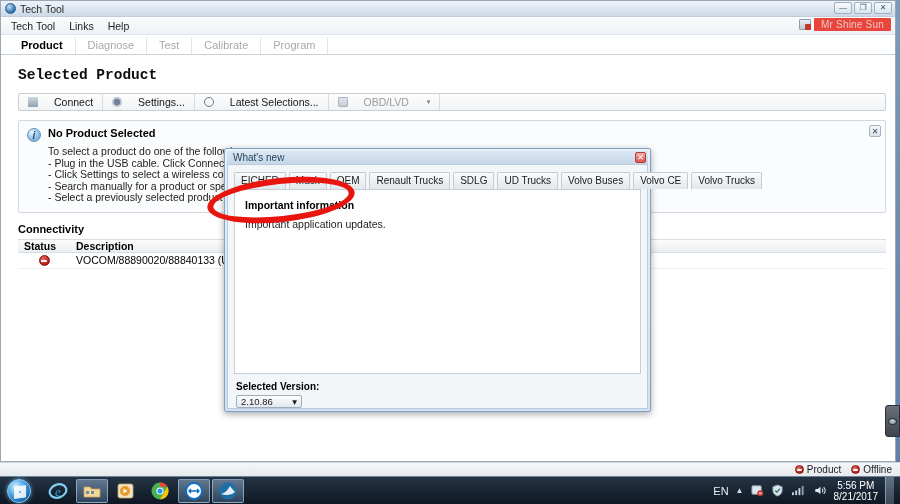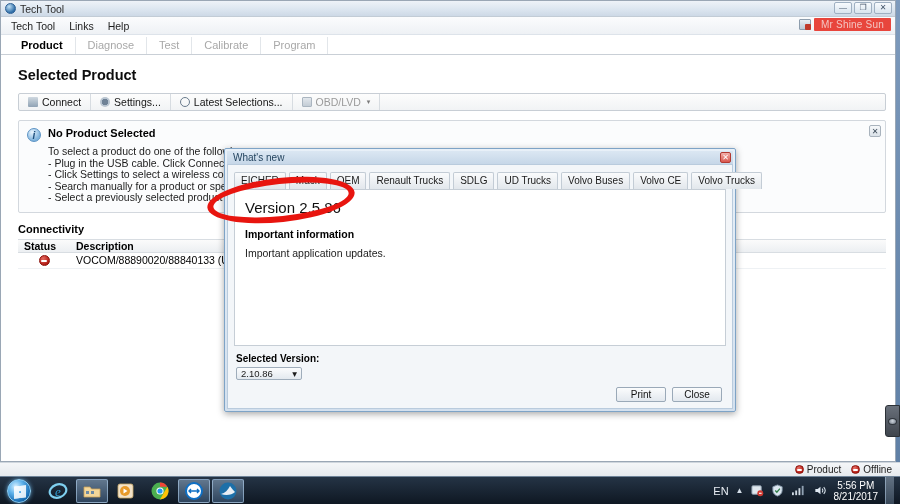--- a/index.html
+++ b/index.html
@@ -69,29 +69,29 @@
     height:20px; flex:0 0 20px; display:flex; align-items:flex-end;
     background:#ffffff; border-bottom:1px solid #c9cfd6; padding-left:8px;
   }
   #ribbon .rt {
     font-size:11px; padding:3px 12px 3px 12px; color:#a8a8a8;
     border-right:1px solid #e2e6ea; line-height:1;
   }
   #ribbon .rt.active { color:#000; font-weight:bold; }
   
   #content { flex:1 1 auto; background:#ffffff; position:relative; padding:0 12px; }
-  #page-title { font-size:14.5px; font-weight:bold; margin:12px 0 10px 5px; color:#0d0d0d; }
+  #page-title { font-size:14.5px; font-weight:bold; margin:12px 0 10px 5px; color:#0d0d0d;font-family:Liberation Mono, monospace; }
   
   #toolbar {
     height:18px; display:flex; align-items:stretch;
     border:1px solid #c8ced5; background:linear-gradient(180deg,#fdfdfd,#f1f3f5);
     border-radius:2px; margin:0 0 0 5px; width:868px;
   }
   .tbtn {
-    display:flex; align-items:center; gap:4px; padding:0 9px;
+    display:flex; align-items:center; gap:16px; padding:0 9px;
     border-right:1px solid #d7dce1; font-size:10.5px; color:#151515;
   }
   .tbtn.dim { color:#9a9a9a; }
   .tbtn .ic { width:10px; height:10px; display:inline-block; position:relative; }
   .ic-plug  { background:linear-gradient(180deg,#cfd8e0,#8fa2b4); border-radius:1px; }
   .ic-gear  { background:radial-gradient(circle,#6f8296 42%,transparent 44%),
               conic-gradient(#b9c5d1 0 100%); border-radius:50%; }
   .ic-mag   { border:1.6px solid #5a6b7d; border-radius:50%; width:7px; height:7px; }
   .ic-clock { border:1.4px solid #6a7b8d; border-radius:50%; }
   .ic-obd   { background:linear-gradient(180deg,#e2e7ec,#c3ccd5); border:1px solid #aab5c0; border-radius:1px; }
@@ -132,21 +132,21 @@
   .ic-noconn {
     width:11px; height:11px; border-radius:50%;
     background:radial-gradient(circle at 35% 30%,#e36b62,#b01810 75%);
     border:1px solid #8c1009; position:relative;
   }
   .ic-noconn:after {
     content:""; position:absolute; left:1.5px; top:4px; width:6px; height:2px; background:#fff; border-radius:1px;
   }
   
   #dialog {
-    position:absolute; left:224px; top:148px; width:512px; height:264px;
+    position:absolute; left:224px; top:148px; width:427px; height:264px;
     background:linear-gradient(180deg,#e8f0f8,#d3e0ee);
     border:1px solid #7ea3c6; border-radius:2px;
     box-shadow:0 2px 7px rgba(0,0,0,.35);
     display:flex; flex-direction:column; padding:2px;
   }
   #dlg-title {
     height:13px; flex:0 0 13px; display:flex; align-items:center; position:relative;
     padding-left:6px;
     background:linear-gradient(180deg,#dbe7f3,#c6d7e8);
   }
@@ -366,37 +366,32 @@
         <div class="dtab">OEM</div>
         <div class="dtab">Renault Trucks</div>
         <div class="dtab">SDLG</div>
         <div class="dtab">UD Trucks</div>
         <div class="dtab">Volvo Buses</div>
         <div class="dtab">Volvo CE</div>
         <div class="dtab">Volvo Trucks</div>
       </div>
 
       <div id="dlg-content">
-        <div id="wn-version">Version 2.5.86</div>
         <div id="wn-imp-title">Important information</div>
         <div id="wn-imp-body">Important application updates.</div>
       </div>
 
       <div id="dlg-version-area">
         <div id="sv-label">Selected Version:</div>
         <div id="sv-select">
           <span>2.10.86</span>
           <span>▾</span>
         </div>
       </div>
 
-      <div id="dlg-footer">
-        <div class="dbtn">Print</div>
-        <div class="dbtn">Close</div>
-      </div>
 
     </div>
   </div>
 
   <div id="annot"></div>
 
   <div id="edge-widget">
     <span class="eye"></span>
   </div>
 

